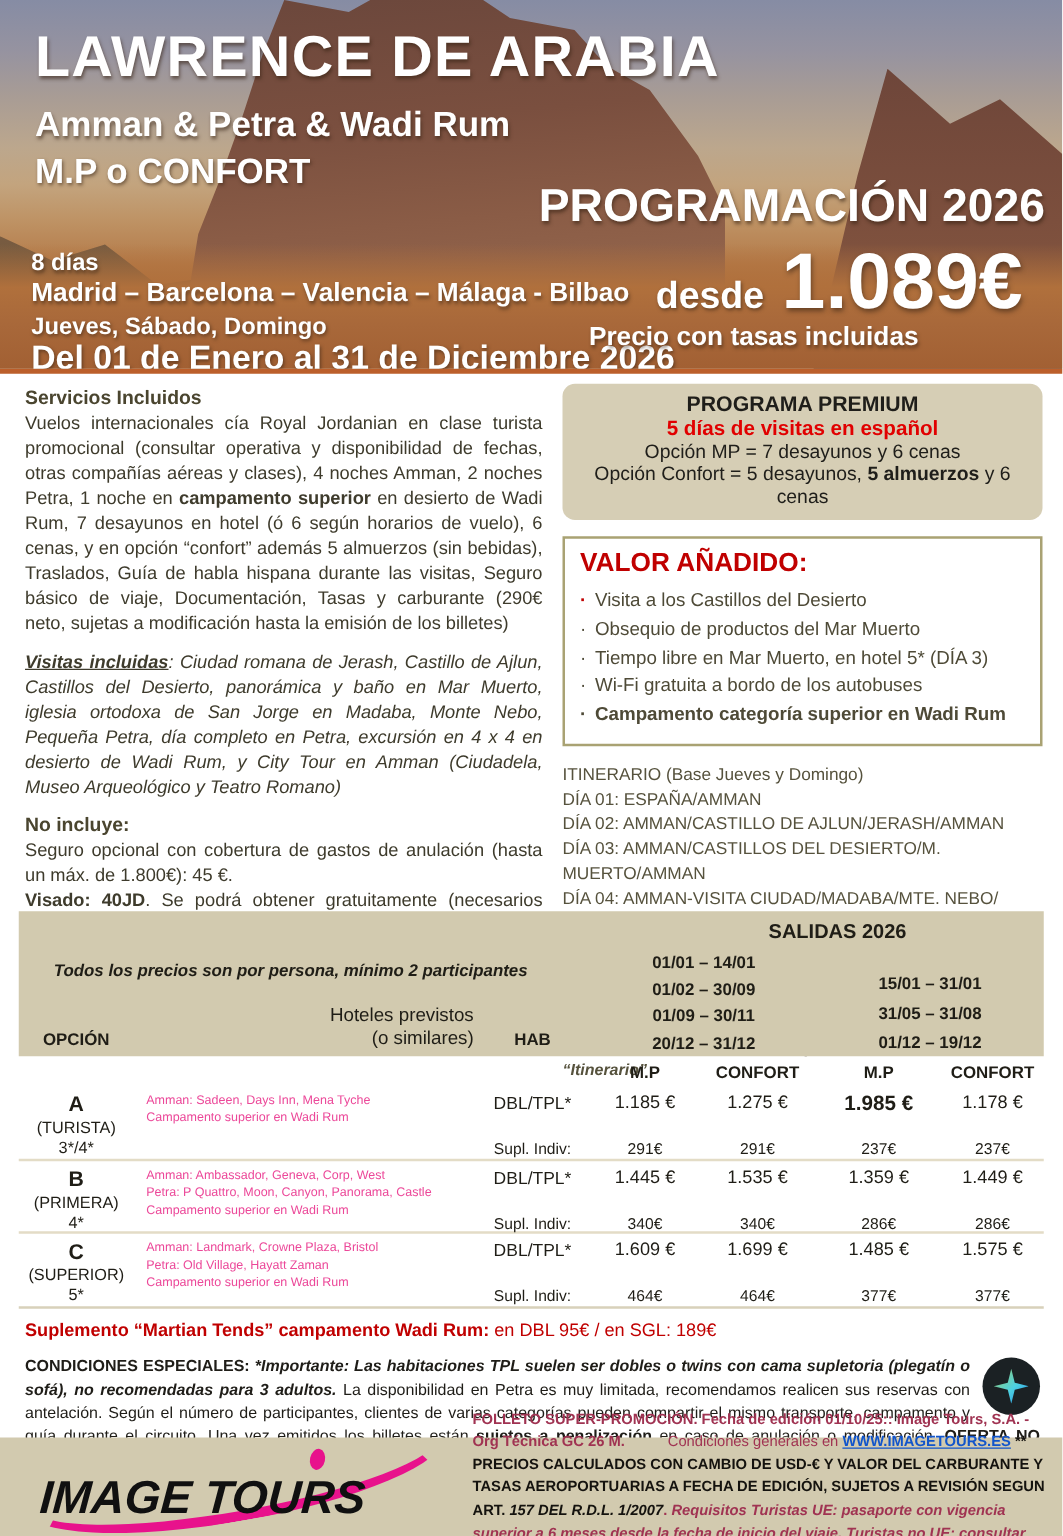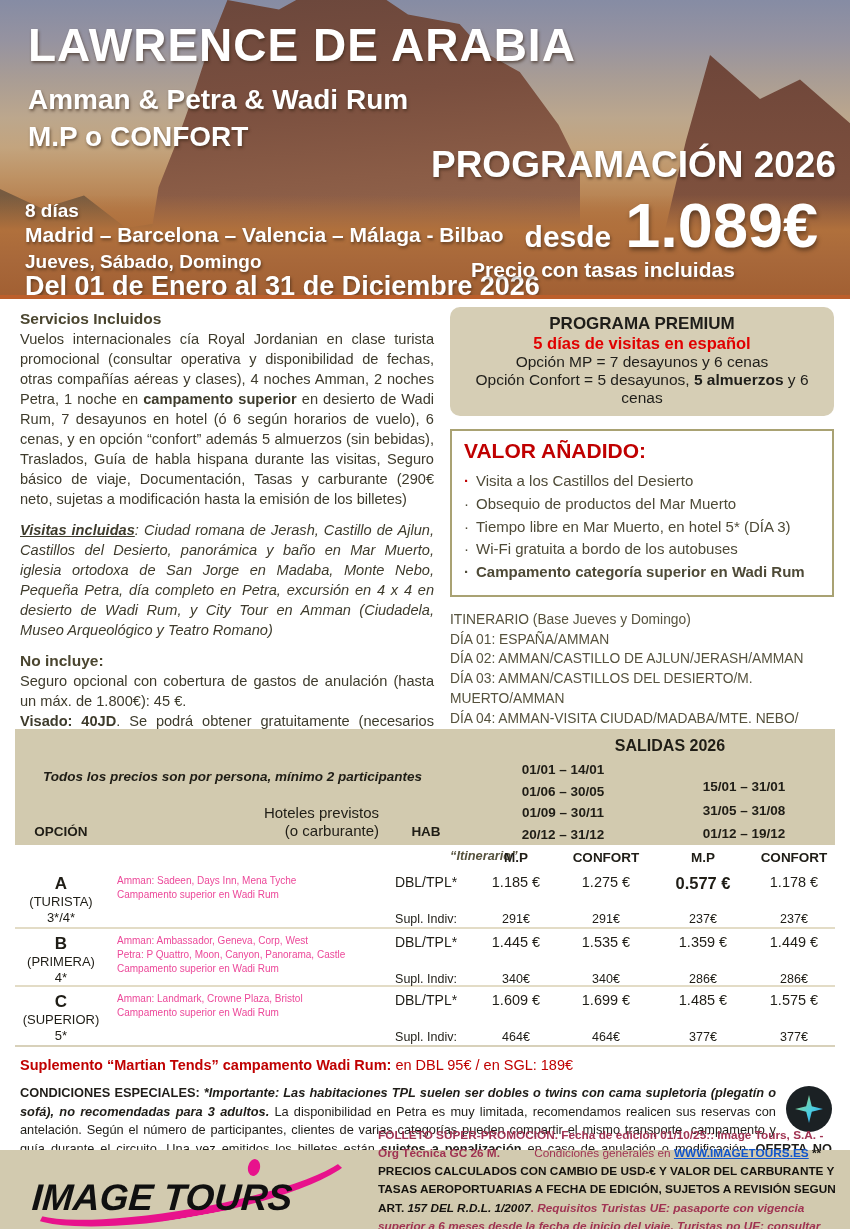--- a/index.html
+++ b/index.html
@@ -176,31 +176,31 @@
     </div>
   </div>
 </div>
 
 <div class="ptable">
   <div class="pt-head">
     <div class="pt-salidas">SALIDAS 2026</div>
     <div class="pt-note">Todos los precios son por persona, mínimo 2 participantes</div>
     <div class="pt-g1">
       <div>01/01 – 14/01</div>
-      <div>01/06 – 30/05</div>
+      <div>01/02 – 30/09</div>
       <div>01/09 – 30/11</div>
       <div>20/12 – 31/12</div>
     </div>
     <div class="pt-g2">
       <div>15/01 – 31/01</div>
       <div>31/05 – 31/08</div>
       <div>01/12 – 19/12</div>
     </div>
     <div class="pt-copcion">OPCIÓN</div>
-    <div class="pt-choteles"><span>Hoteles previstos</span><br><span>(o carburante)</span></div>
+    <div class="pt-choteles"><span>Hoteles previstos</span><br><span>(o similares)</span></div>
     <div class="pt-chab">HAB</div>
   </div>
 
   <div class="pt-grid pt-sub">
     <div></div>
       <div></div>
       <div></div>
     <div>M.P</div>
     <div>CONFORT</div>
     <div>M.P</div>
@@ -223,21 +223,21 @@
     </div>
     <div class="vcell">
         <div class="pr-main">1.185 €</div>
         <div class="pr-sup">291€</div>
       </div>
     <div class="vcell">
         <div class="pr-main">1.275 €</div>
         <div class="pr-sup">291€</div>
       </div>
     <div class="vcell">
-        <div class="pr-main hl">0.577 €</div>
+        <div class="pr-main hl">1.985 €</div>
         <div class="pr-sup">237€</div>
       </div>
     <div class="vcell">
         <div class="pr-main">1.178 €</div>
         <div class="pr-sup">237€</div>
       </div>
   </div>
 
   <div class="pt-grid pt-row sep">
     <div class="opt-cell">
@@ -273,20 +273,21 @@
   </div>
 
   <div class="pt-grid pt-row sep">
     <div class="opt-cell">
       <div class="opt-letter">C</div>
       <div class="opt-cat">(SUPERIOR)</div>
       <div class="opt-stars">5*</div>
     </div>
     <div class="hot-cell">
       <div>Amman: Landmark, Crowne Plaza, Bristol</div>
+      <div>Petra: Old Village, Hayatt Zaman</div>
       <div>Campamento superior en Wadi Rum</div>
     </div>
     <div class="vcell">
       <div class="hab-main">DBL/TPL*</div>
       <div class="hab-sup">Supl. Indiv:</div>
     </div>
     <div class="vcell">
         <div class="pr-main">1.609 €</div>
         <div class="pr-sup">464€</div>
       </div>

